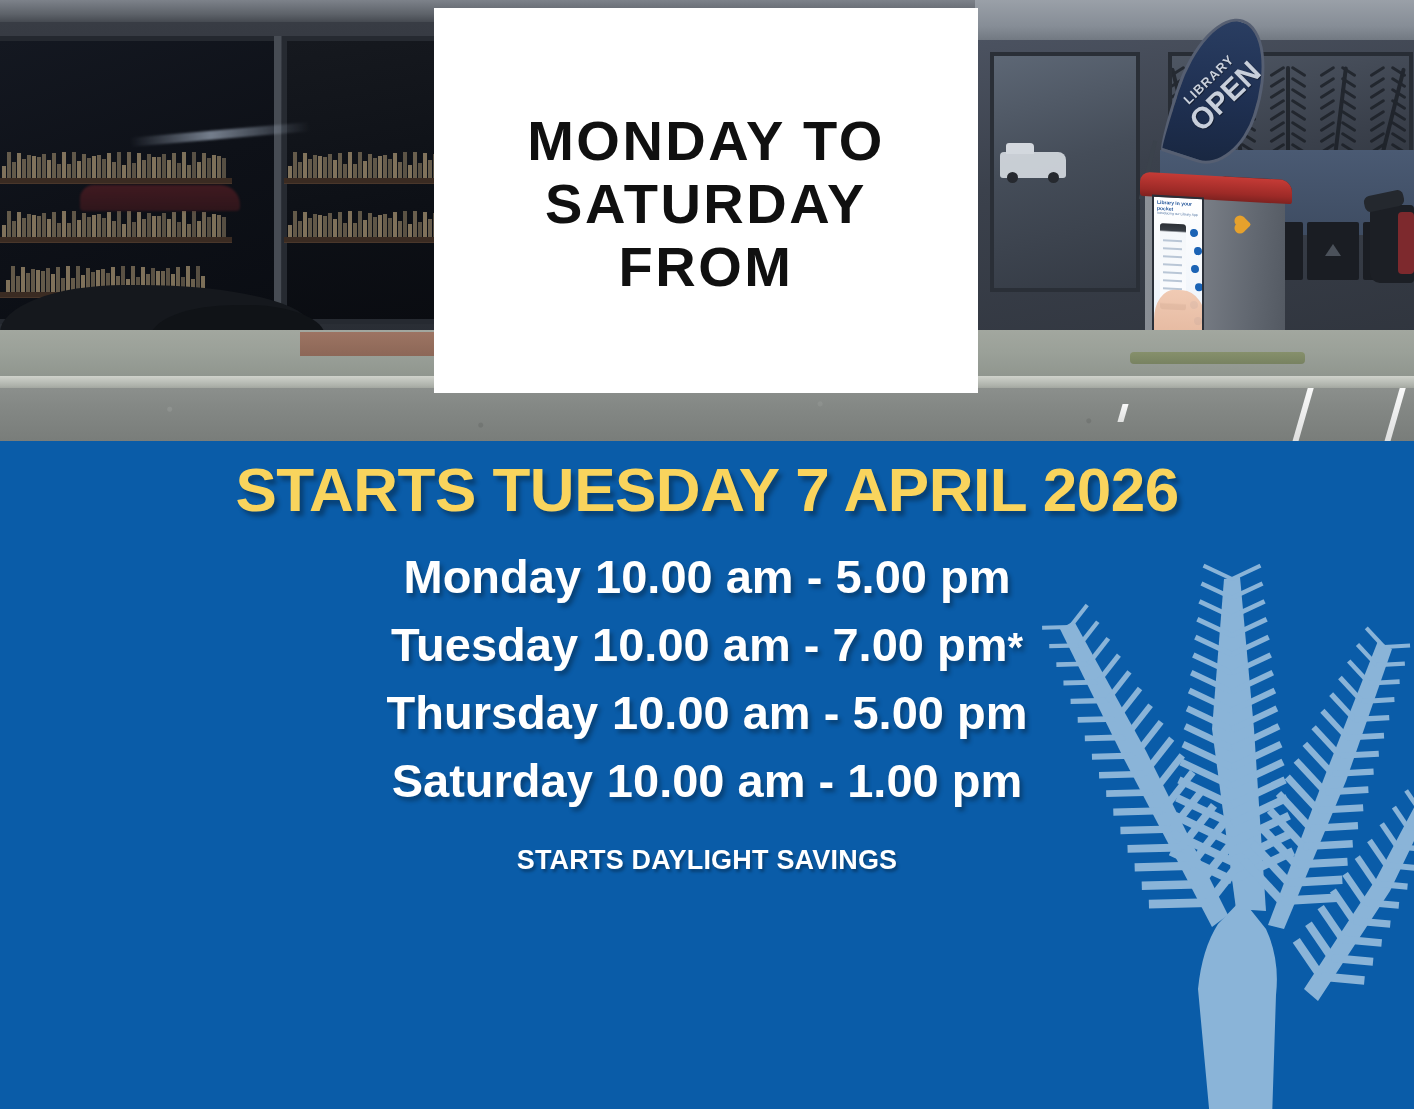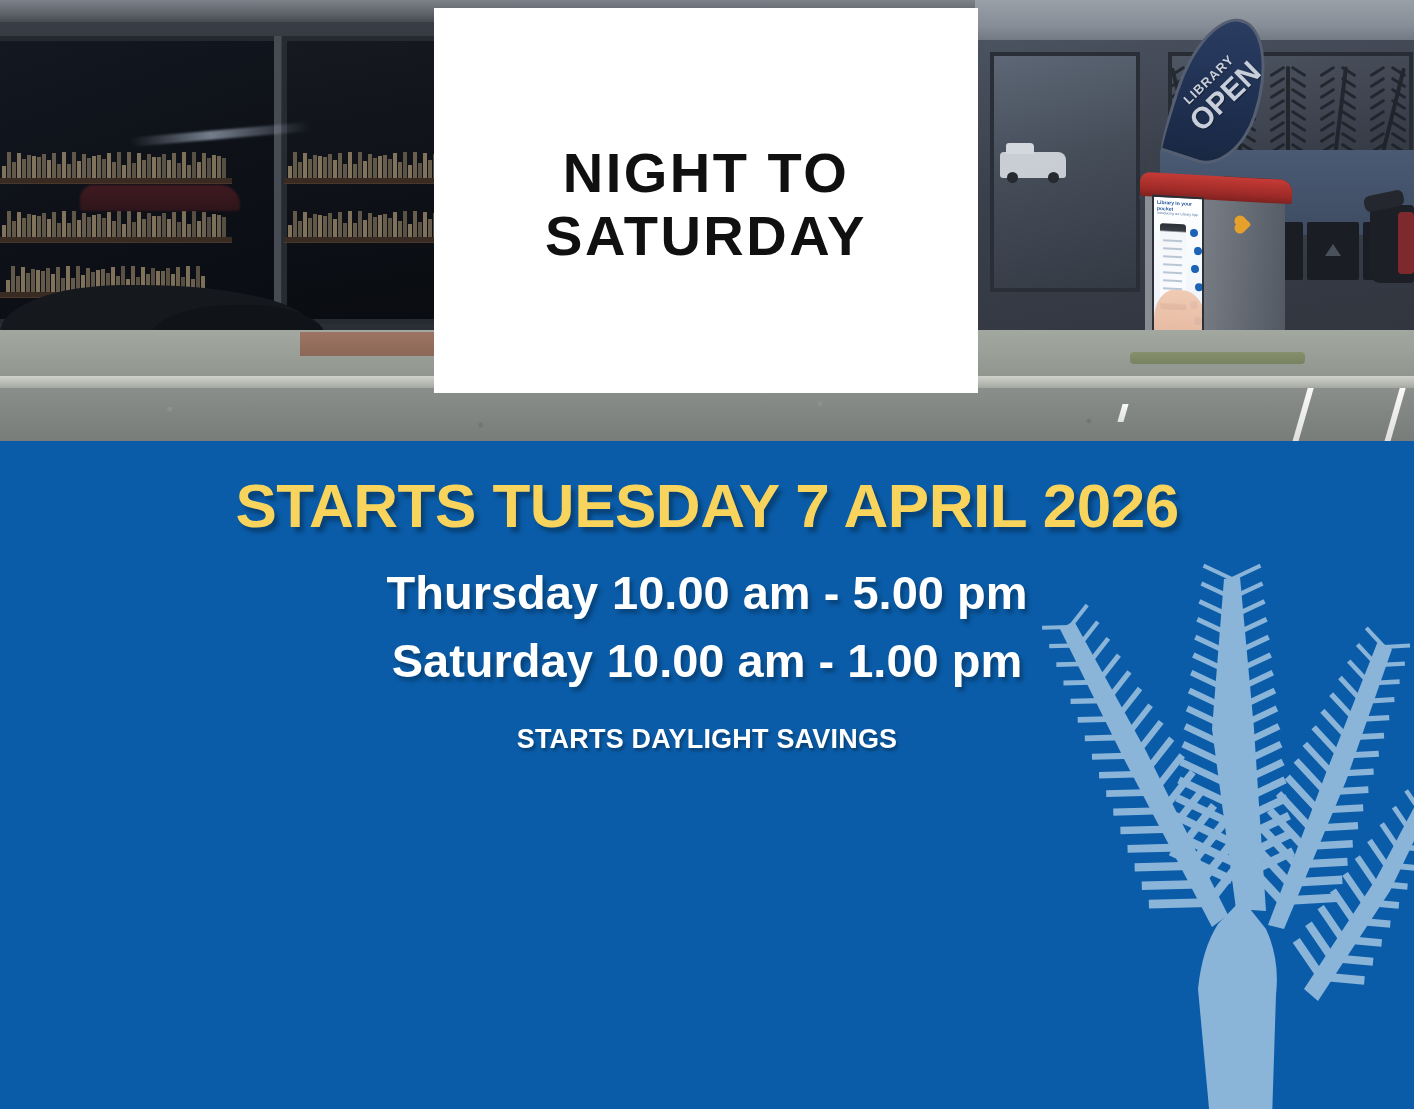--- a/index.html
+++ b/index.html
@@ -345,21 +345,21 @@
     position:absolute; right:-20px; bottom:-10px;
     width:460px; height:690px;
     opacity:1;
     pointer-events:none;
   }
 
   .blue-inner{
     position:relative; z-index:3;
     width:100%; height:100%;
     display:flex; flex-direction:column; align-items:center;
-    padding-top:26px;
+    padding-top:10px;
   }
 
   .headline{
     font-weight:800;
     font-size:62px;
     color:#f9d45d;
     letter-spacing:-0.5px;
     text-shadow:4px 5px 4px rgba(0,0,0,.30);
     white-space:nowrap;
     line-height:1.0;
@@ -832,22 +832,23 @@
     <div class="footpath-brick"></div>
     <div class="grass"></div>
     <div class="kerb"></div>
     <div class="road"></div>
     <div class="parkline" style="left:1300px;top:388px;"></div>
     <div class="parkline" style="left:1392px;top:388px;"></div>
     <div class="parkline" style="left:1120px;top:404px;height:18px;"></div>
   </div>
 
   <div class="card">
-    <div class="card-line">NIGHT TO</div>
+    <div class="card-line">MONDAY TO</div>
     <div class="card-line">SATURDAY</div>
+    <div class="card-line">FROM</div>
   </div>
 
   <div class="blue">
 
     <svg class="fern" viewBox="0 0 460 690" aria-hidden="true">
       <g fill="#8ab4d8">
 
         <path d="M236 690 L224 560 Q228 520 244 495 L268 470 L292 500 Q306 530 302 566 L298 690 Z"></path>
 
         <path d="M262 480 L238 300 L250 150 L266 148 L280 300 L292 482 Z"></path>
@@ -977,20 +978,22 @@
           <path d="M444.8844225698132 382.7859596930955L467.78736407903205 384.89671079763133L468.2003371212238 380.41570050234935L445.29739561200495 378.3049493978135Z"></path>
           <path d="M457.6721625139839 360.8578539818276L445.99689210599905 343.76463717221463L442.65256707803127 346.04892920855946L454.3278374860161 363.1421460181724Z"></path>
           <path d="M455.8141621310137 364.0164546328769L476.42680948931064 365.91613062695916L476.79848522728327 361.88322136120536L456.1858378689863 359.9835453671231Z"></path>
         </g>
     </svg>
 
     <div class="blue-inner">
       <div class="headline">STARTS TUESDAY 7 APRIL 2026</div>
 
       <div class="hours" id="hours-list">
+          <div class="hour-row"><span class="day">Monday</span><span>10.00 am - 5.00 pm</span></div>
+          <div class="hour-row"><span class="day">Tuesday</span><span>10.00 am  - 7.00 pm</span><span class="star">*</span></div>
           <div class="hour-row"><span class="day">Thursday</span><span>10.00 am  - 5.00 pm</span></div>
           <div class="hour-row"><span class="day">Saturday</span><span>10.00 am  - 1.00 pm</span></div>
         </div>
 
       <div class="note">
         <div>STARTS DAYLIGHT SAVINGS</div>
       </div>
     </div>
   </div>
 

